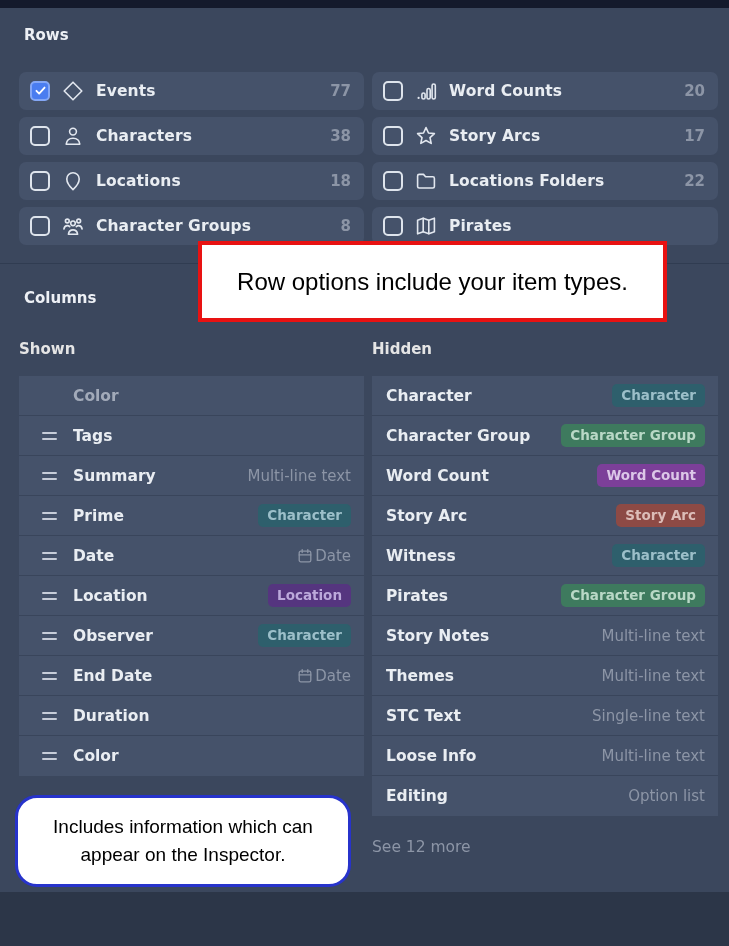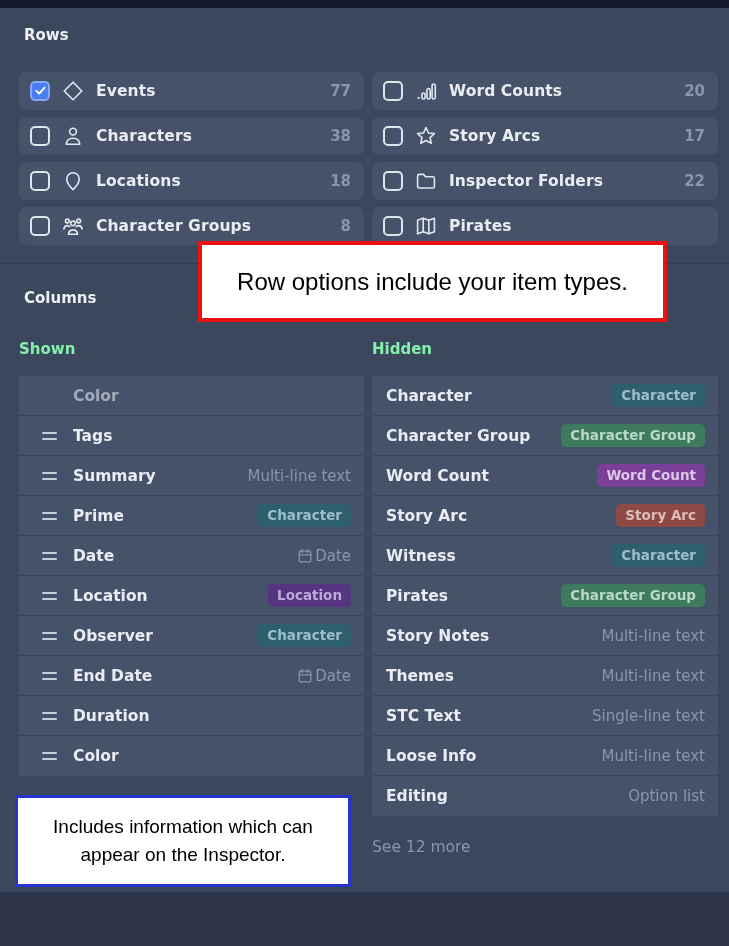--- a/index.html
+++ b/index.html
@@ -15,21 +15,21 @@
   .tile{height:38px;border-radius:7px;background:#45526A;display:flex;align-items:center;
         gap:11px;padding:0 13px 0 11px;box-sizing:border-box;}
   .checkbox{width:20px;height:20px;border:2px solid #DEE4EC;border-radius:5px;box-sizing:border-box;
             flex:none;display:flex;align-items:center;justify-content:center;background:transparent;}
   .checkbox.checked{background:#4A7DF0;border-color:#84A7F6;}
   .tile-icon{width:24px;height:24px;flex:none;color:#E2E7EF;display:flex;align-items:center;justify-content:center;}
   .tile-icon svg{display:block;}
   .tile-label{font-size:15.5px;font-weight:bold;letter-spacing:.1px;white-space:nowrap;}
   .tile-count{margin-left:auto;color:#8C95A6;font-size:15px;font-weight:bold;}
   .hdivider{position:absolute;left:0;right:0;top:263px;height:1px;background:#303C51;}
-  .list-header{position:absolute;top:340px;font-size:15px;font-weight:bold;color:#86efac;}
+  .list-header{position:absolute;top:340px;font-size:15px;font-weight:bold;color:#e5e5e5;}
   .shown-header{left:19px;}
   .hidden-header{left:372px;}
   .col-list{position:absolute;top:376px;background:#45526A;}
   .shown-list{left:19px;width:345px;}
   .hidden-list{left:372px;width:346px;}
   .colrow{height:40px;display:flex;align-items:center;box-sizing:border-box;
           border-bottom:1px solid #39455B;padding:0 13px 0 0;}
   .colrow:last-child{border-bottom:none;}
   .shown-list .colrow{padding-left:23px;}
   .hidden-list .colrow{padding-left:14px;}
@@ -139,21 +139,21 @@
     <span class="tile-label">Story Arcs</span>
     <span class="tile-count">17</span>
   </div>
       <div class="tile">
     <span class="checkbox"></span>
     <span class="tile-icon">
           <svg viewBox="0 0 24 24" width="24" height="24" fill="none" stroke="currentColor" stroke-width="1.6" stroke-linecap="round" stroke-linejoin="round">
             <path d="M3.6 7A1.6 1.6 0 0 1 5.2 5.4h4.3l2.1 2.4h7.2A1.6 1.6 0 0 1 20.4 9.4v8a1.6 1.6 0 0 1-1.6 1.6H5.2a1.6 1.6 0 0 1-1.6-1.6z"></path>
           </svg>
         </span>
-    <span class="tile-label">Inspector Folders</span>
+    <span class="tile-label">Locations Folders</span>
     <span class="tile-count">22</span>
   </div>
       <div class="tile">
     <span class="checkbox"></span>
     <span class="tile-icon">
           <svg viewBox="0 0 24 24" width="24" height="24" fill="none" stroke="currentColor" stroke-width="1.6" stroke-linecap="round" stroke-linejoin="round">
             <path d="M3.6 6.3l5.6-2.1 5.6 2.1 5.6-2.1v13.5l-5.6 2.1-5.6-2.1-5.6 2.1z"></path>
             <path d="M9.2 4.2v13.5M14.8 6.3v13.5"></path>
           </svg>
         </span>
@@ -332,21 +332,21 @@
 
   </div>
     </div>
 
   <div class="see-more">See 12 more</div>
 
   <div class="note red-note" style="border-color: rgb(232, 18, 18);">
     <span>Row options include your item types.</span>
   </div>
 
-  <div class="note blue-note" style="border-color: rgb(39, 51, 203);">
+  <div class="note blue-note" style="border-color: rgb(39, 51, 203); border-radius: 22px;">
     <span>Includes information which can appear on the Inspector.</span>
   </div>
 
   <div class="footer">
     <span class="footer-label">Max lines per row</span>
     <span class="footer-value">No limit</span>
   </div>
 </div>
 
 </body></html>

